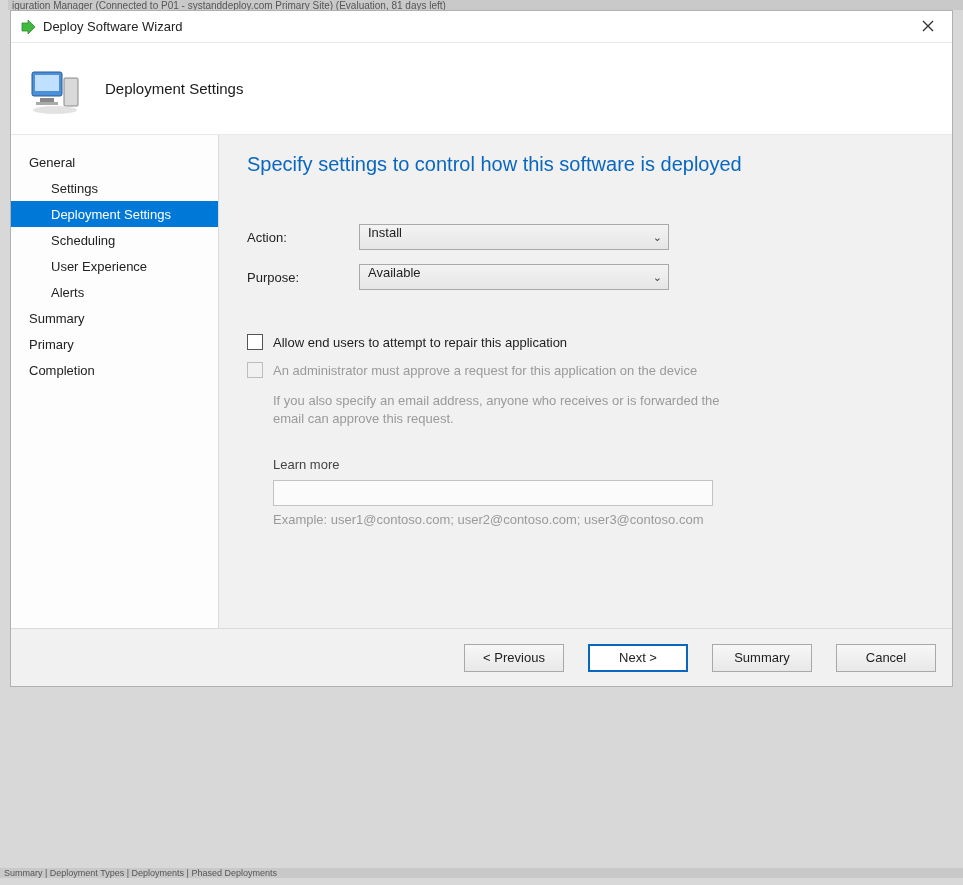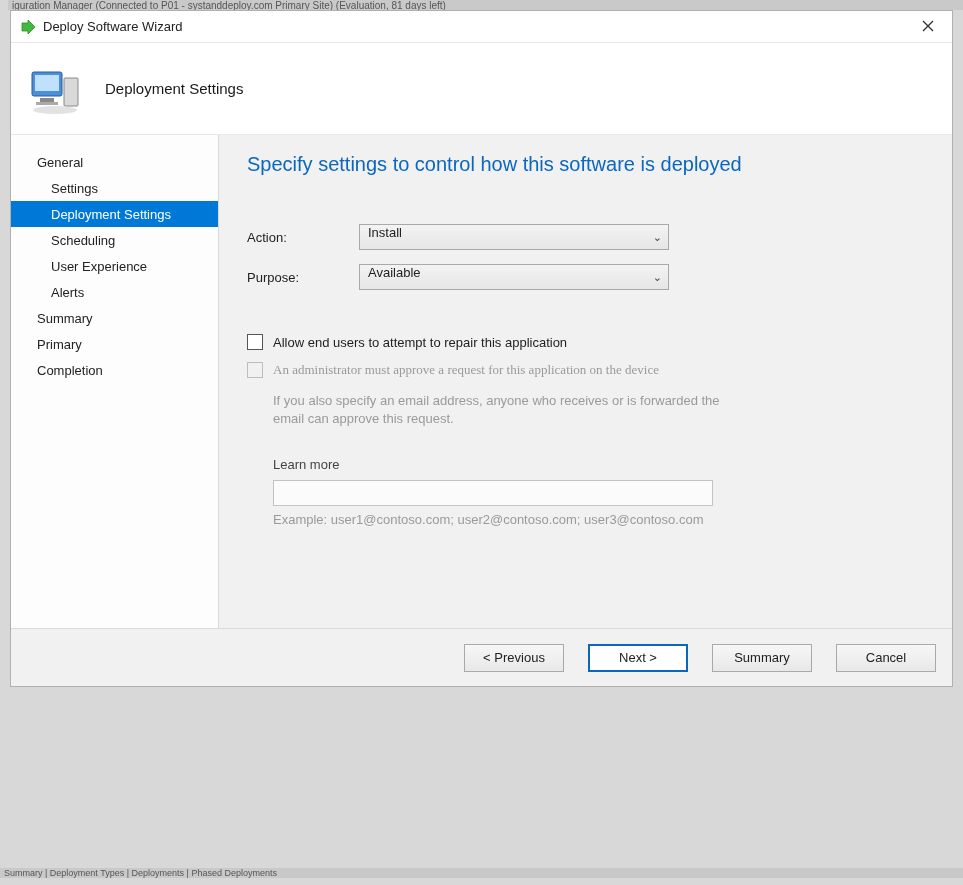--- a/index.html
+++ b/index.html
@@ -72,21 +72,21 @@
   }
   .sidebar {
     width: 208px;
     border-right: 1px solid #d9d9d9;
     padding-top: 14px;
     background: #fdfdfd;
   }
   .side-item {
     height: 26px;
     display: flex; align-items: center;
-    padding-left: 26px;
+    padding-left: 18px;
     font-size: 13px;
     color: #222;
     cursor: pointer;
     white-space: nowrap;
   }
   .side-item.child { padding-left: 40px; }
   .side-item.selected {
     background: #0078d7;
     color: #fff;
   }
@@ -257,21 +257,21 @@
           <span>Available</span>
           <span class="chev">⌄</span>
         </div>
       </div>
 
       <div class="check-row">
         <div class="chk"></div>
         <div class="check-text">Allow end users to attempt to repair this application</div>
       </div>
 
-      <div class="check-row" style="margin-top:12px;font-family:Liberation Serif, serif;">
+      <div class="check-row" style="margin-top:12px;">
         <div class="chk disabled"></div>
         <div class="disabled-text">An administrator must approve a request for this application on the device</div>
       </div>
 
       <div class="sub-block mt">
         <div class="info-para">If you also specify an email address, anyone who receives or is forwarded the email can approve this request.</div>
         <div class="learn-more">Learn more</div>
         <input class="email-input" type="text" disabled="" value="" style="">
         <div class="example-text">Example: user1@contoso.com; user2@contoso.com; user3@contoso.com</div>
       </div>

